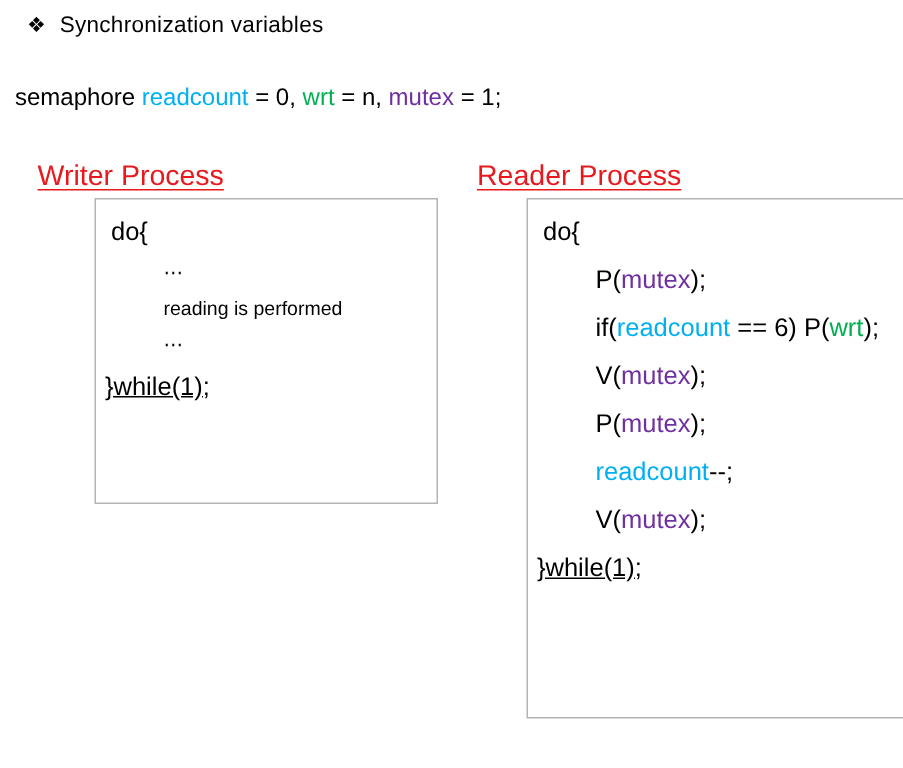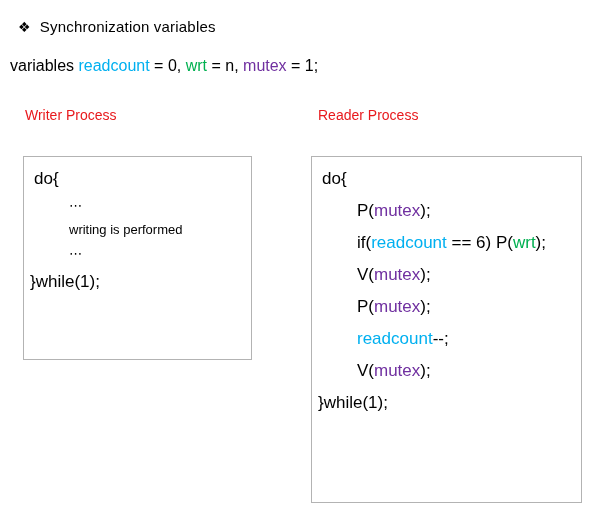--- a/index.html
+++ b/index.html
@@ -2,66 +2,66 @@
 <html style="--c-readcount: #00B0F0; --c-wrt: #00B050; --c-mutex: #7030A0; --c-heading_red: #E8191D; --c-text: #000000; --c-box_border: #B3B3B3;"><head>
 <meta charset="utf-8">
 <style>
   html,body{margin:0;padding:0;}
   body{
     width:602px;height:512px;position:relative;background:#ffffff;
     font-family:"Liberation Sans","DejaVu Sans",sans-serif;
     color:var(--c-text,#000);overflow:hidden;
   }
   .title{
-    position:absolute;left:18px;top:18px;font-size:15px;color:var(--c-text);
+    position:absolute;left:18px;top:8px;font-size:15px;color:var(--c-text);
     letter-spacing:0.2px;
   }
   .title .bullet{margin-right:9px;font-size:14px;}
   .declaration{
     position:absolute;left:10px;top:57px;font-size:16px;white-space:nowrap;
   }
   .heading{
-    position:absolute;top:107px;font-size:14px;color:var(--c-heading_red);
-    text-underline-offset:3px;white-space:nowrap;
+    position:absolute;top:107px;font-size:19px;color:var(--c-heading_red);
+    text-decoration:underline;text-underline-offset:3px;white-space:nowrap;
   }
   .heading.writer{left:25px;}
   .heading.reader{left:318px;}
   .codebox{
-    position:absolute;top:156px;border:1px solid var(--c-box_border,#b3b3b3);
-    background:#ffffff;box-sizing:border-box;padding-top:6px;font-size:17px;
+    position:absolute;top:132px;border:1px solid var(--c-box_border,#b3b3b3);
+    background:#ffffff;box-sizing:border-box;padding-top:6px;font-size:17px;margin-left:40px;
   }
   .codebox.writer{left:23px;width:229px;height:204px;}
   .codebox.reader{left:311px;width:271px;height:347px;}
   .cl{height:31px;line-height:31px;padding-left:45px;white-space:nowrap;}
   .reader .cl{height:32px;line-height:32px;}
   .cl.open{padding-left:10px;}
-  .cl.close{padding-left:6px;}
+  .cl.close{padding-left:6px;text-decoration:underline;}
   .cl.small{height:24px;line-height:24px;font-size:13px;}
   .v-readcount{color:var(--c-readcount);}
   .v-wrt{color:var(--c-wrt);}
   .v-mutex{color:var(--c-mutex);}
 </style>
 </head>
 <body>
 
 <div class="title">
   <span class="bullet">❖</span><span>Synchronization variables</span>
 </div>
 
 <div class="declaration">
-  <span>variables </span><span class="v-readcount">readcount</span><span> = 0, </span><span class="v-wrt">wrt</span><span> = n, </span><span class="v-mutex">mutex</span><span> = 1;</span>
+  <span>semaphore </span><span class="v-readcount">readcount</span><span> = 0, </span><span class="v-wrt">wrt</span><span> = n, </span><span class="v-mutex">mutex</span><span> = 1;</span>
 </div>
 
 <div class="heading writer">Writer Process</div>
 <div class="heading reader">Reader Process</div>
 
 <div class="codebox writer">
   <div class="cl open"><span>do{</span></div>
   <div class="cl small"><span>⋯</span></div>
-  <div class="cl small"><span>writing is performed</span></div>
+  <div class="cl small"><span>reading is performed</span></div>
   <div class="cl small"><span>⋯</span></div>
   <div class="cl close"><span>}while(1);</span></div>
 </div>
 
 <div class="codebox reader">
   <div class="cl open"><span>do{</span></div>
   <div class="cl"><span>P(</span><span class="v-mutex">mutex</span><span>);</span></div>
   <div class="cl"><span>if(</span><span class="v-readcount">readcount</span><span> == 6) P(</span><span class="v-wrt">wrt</span><span>);</span></div>
   <div class="cl"><span>V(</span><span class="v-mutex">mutex</span><span>);</span></div>
   <div class="cl"><span>P(</span><span class="v-mutex">mutex</span><span>);</span></div>

